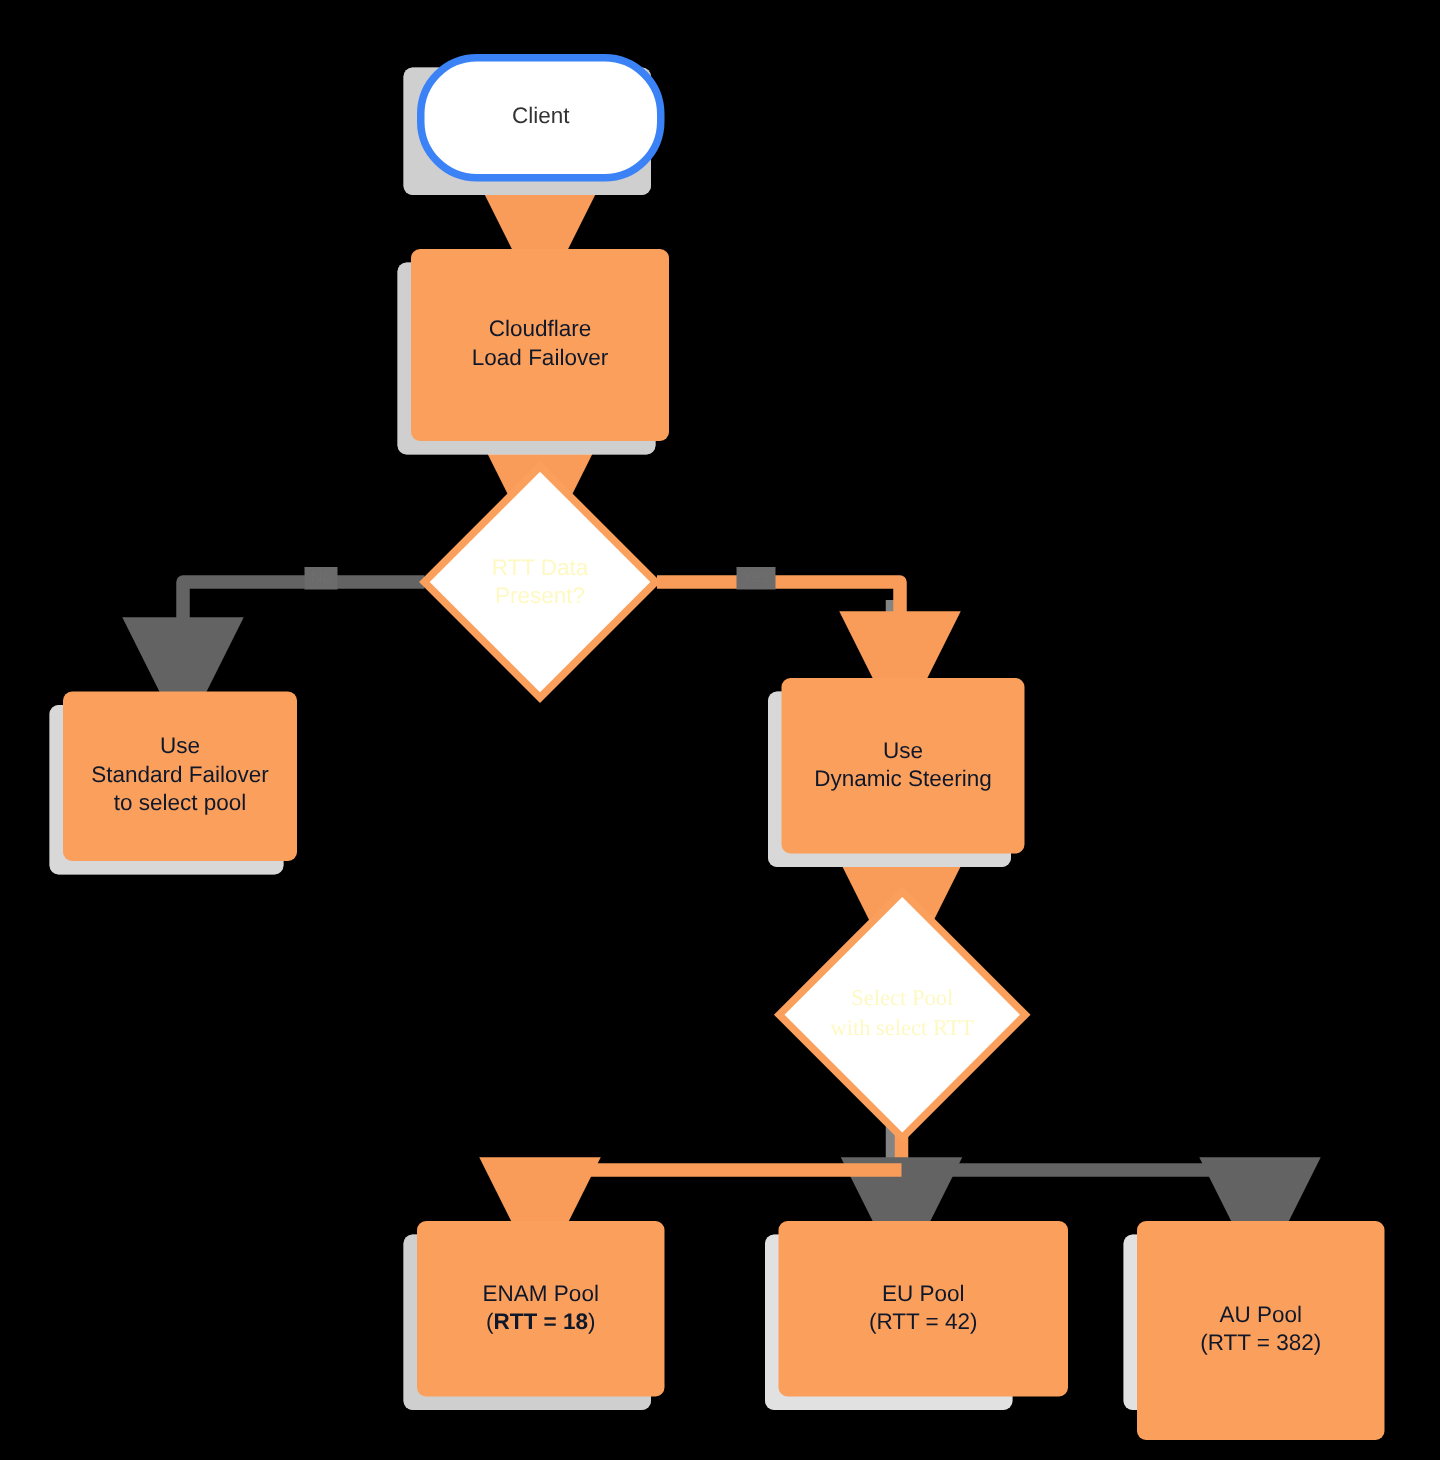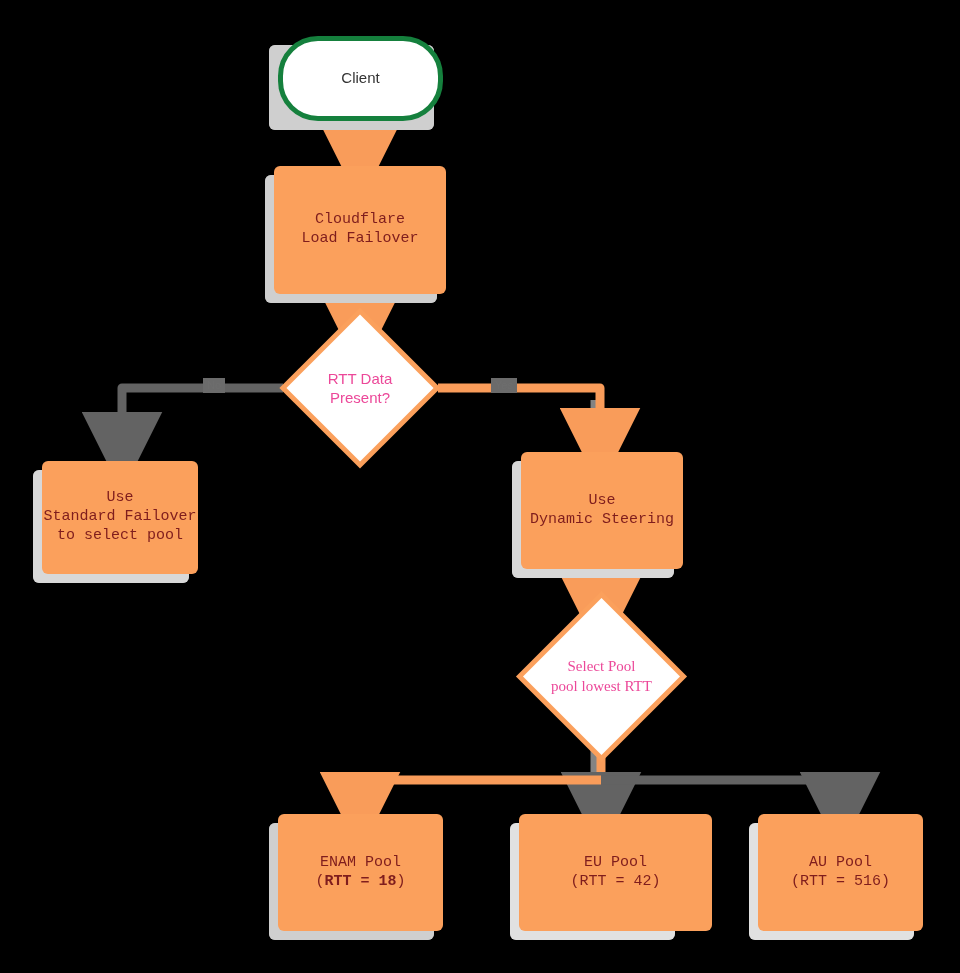--- a/index.html
+++ b/index.html
@@ -17,61 +17,60 @@
     box-sizing:border-box;
     display:flex;align-items:center;justify-content:center;
     text-align:center;
     line-height:1.25;
     font-size:15px;
     z-index:3;
   }
   
   .box{
     background:#FBA05C;
-    color:#7f1d1d;
+    color:#0f172a;
     border-radius:6px;
     box-shadow:-8px 8px 0 0 rgba(255,255,255,0.92), -9px 9px 0 0 rgba(160,160,160,0.55);
-    font-family:Liberation Mono, monospace;
   }
   
   .shadowwrap{position:absolute;z-index:2;}
   .shadowwrap .sh{
     position:absolute;left:-9px;top:9px;width:100%;height:100%;
     background:#A8A8A8;border-radius:6px;
   }
   .shadowwrap .sh2{
     position:absolute;left:-9px;top:9px;width:100%;height:100%;
     background:#ffffff;border-radius:6px;
   }
 
   
   .terminal{
     background:#ffffff;
     color:#333333;
-    border:5px solid #15803d;
+    border:5px solid #3b82f6;
     border-radius:40px;
   }
 
   
   .diamond-wrap{position:absolute;z-index:3;}
   .diamond-shape{
     position:absolute;left:0;top:0;width:100%;height:100%;
     background:#FBA05C;
     transform:rotate(45deg);
   }
   .diamond-inner{
     position:absolute;left:5px;top:5px;
     width:calc(100% - 10px);height:calc(100% - 10px);
     background:#ffffff;
     transform:rotate(45deg);
   }
   .diamond-label{
     position:absolute;left:0;top:0;width:100%;height:100%;
     display:flex;align-items:center;justify-content:center;
-    text-align:center;color:#ec4899;font-size:15px;line-height:1.3;
+    text-align:center;color:#fef9c3;font-size:15px;line-height:1.3;
     z-index:2;white-space:nowrap;
   }
 
   .edge-label{
     position:absolute;
     background:#6B6B6B;
     color:#6E6E6E;
     font-size:11px;
     padding:2px 4px;
     z-index:4;
@@ -177,21 +176,21 @@
       <span class="nl">Dynamic Steering</span>
     </div>
   </div>
 
   <div class="diamond-wrap" style="left:541px;top:616px;width:121px;height:121px;">
     <div class="diamond-shape"></div>
     <div class="diamond-inner"></div>
     <div class="diamond-label" style="left:-40px;width:201px;font-family:Liberation Serif, serif;">
       <div>
         <span class="nl">Select Pool</span>
-        <span class="nl">pool lowest RTT</span>
+        <span class="nl">with select RTT</span>
       </div>
     </div>
   </div>
 
   <div class="shadowwrap" style="left:278px;top:814px;width:165px;height:117px;">
     <div class="sh2"></div>
       <div class="sh" style="opacity:.55"></div>
   </div>
   <div class="node box" style="left:278px;top:814px;width:165px;height:117px;box-shadow:none;text-align:center;">
     <div>
@@ -212,22 +211,22 @@
       <span class="nl">
         <span>(</span><span>RTT = 42</span><span>)</span>
       </span>
     </div>
   </div>
 
   <div class="shadowwrap" style="left:758px;top:814px;width:165px;height:117px;">
     <div class="sh2"></div>
       <div class="sh" style="opacity:.35"></div>
   </div>
-  <div class="node box" style="left:758px;top:814px;width:165px;height:117px;box-shadow:none;">
+  <div class="node box" style="left:758px;top:814px;width:165px;height:146px;box-shadow:none;">
     <div>
       <span class="nl">AU Pool</span>
       <span class="nl">
-        <span>(</span><span>RTT = 516</span><span>)</span>
+        <span>(</span><span>RTT = 382</span><span>)</span>
       </span>
     </div>
   </div>
 
 </div>
 
 </body></html>

